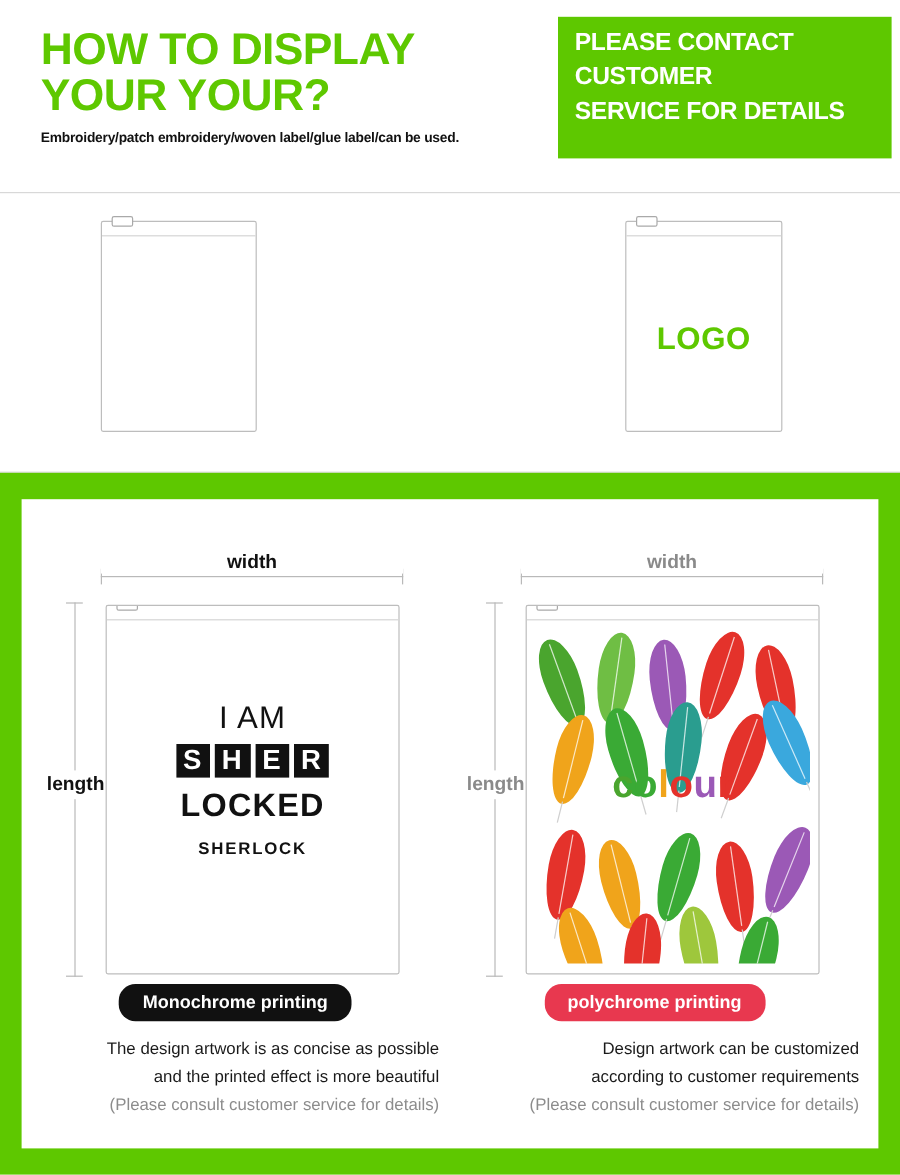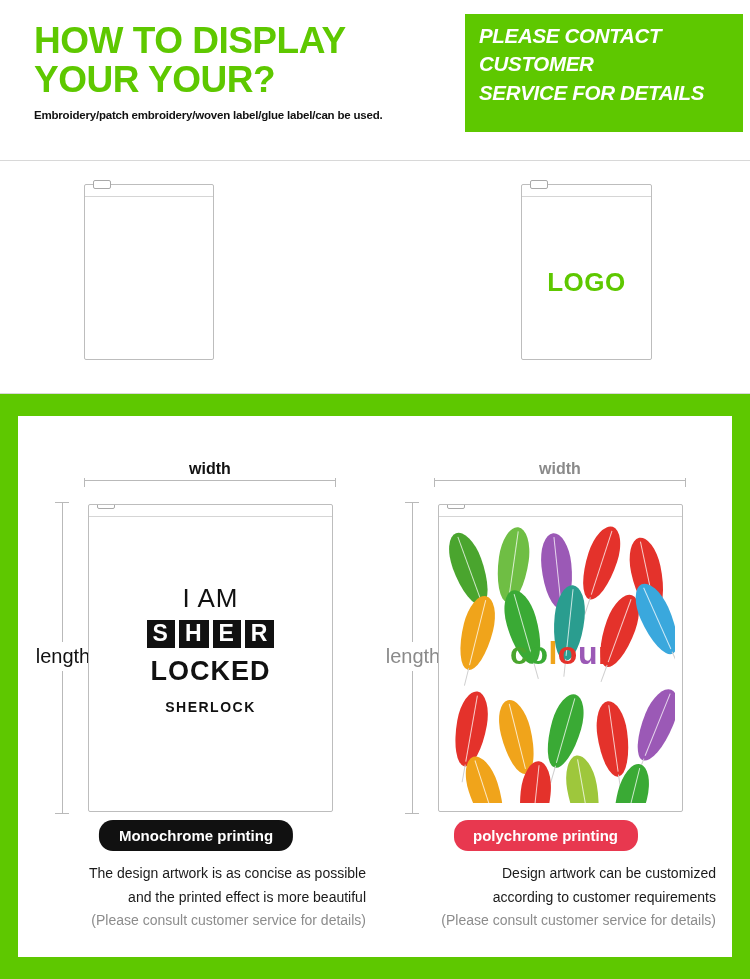--- a/index.html
+++ b/index.html
@@ -42,21 +42,20 @@
   }
 
   .contact-box {
     position: absolute;
     left: 465px;
     top: 14px;
     width: 278px;
     height: 118px;
     background: #5ec800;
     padding: 8px 12px 0 14px;
-    font-style: italic;
   }
   .contact-line {
     color: #ffffff;
     font-size: 20.5px;
     font-weight: bold;
     line-height: 1.38;
     letter-spacing: -0.3px;
   }
 
   
@@ -250,22 +249,22 @@
     background: #b9b9b9;
   }
   .measure-length .cap-t { top: 0; }
   .measure-length .cap-b { bottom: 0; }
   .measure-length .lbl {
     position: absolute;
     top: 140px;
     left: -12px;
     width: 70px;
     text-align: center;
-    font-size: 20px;
-    font-weight: normal;
+    font-size: 16px;
+    font-weight: bold;
     color: #111;
     background: #fff;
     padding: 3px 0;
   }
   .measure-length .lbl.grey { color: #8a8a8a; }
 
   .big-bag {
     position: absolute;
     left: 62px;
     top: 88px;

